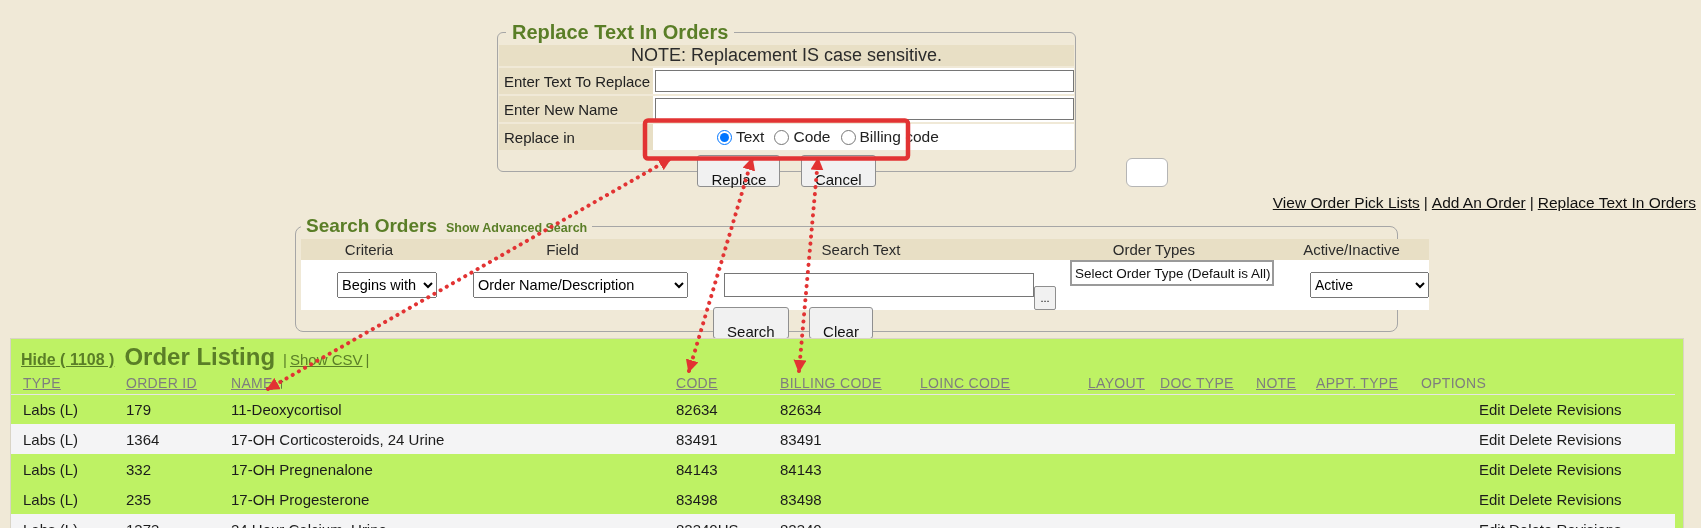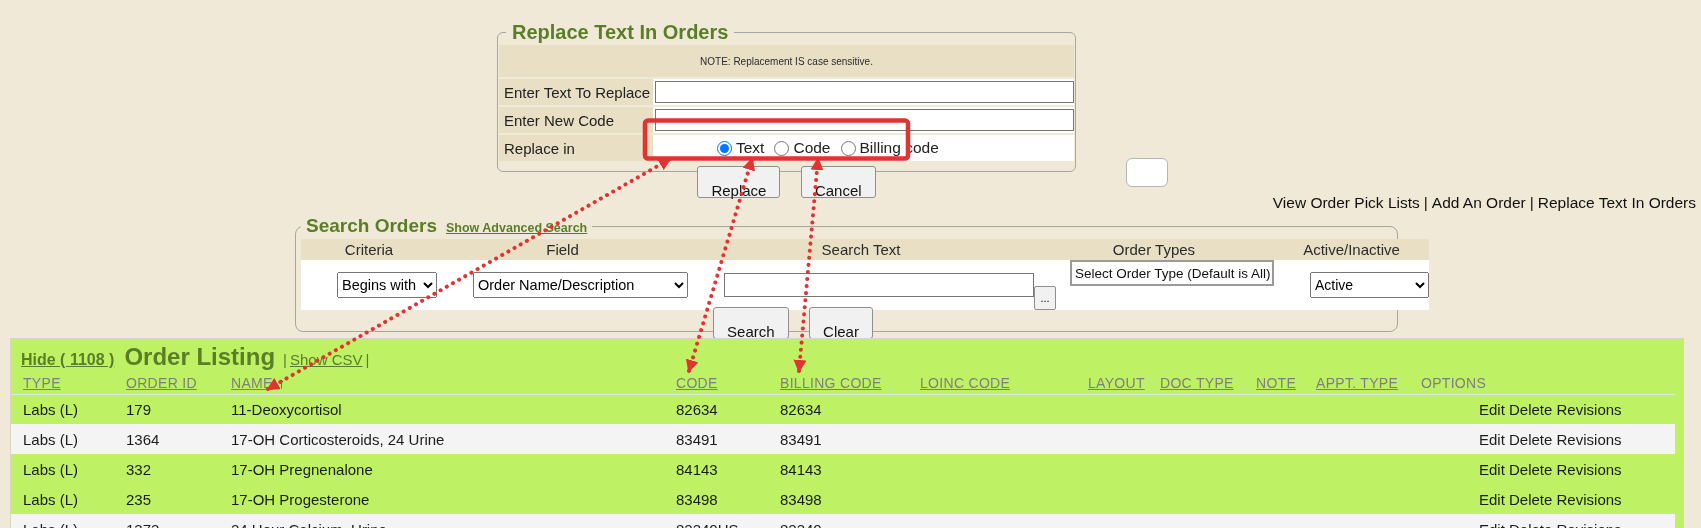--- a/index.html
+++ b/index.html
@@ -27,22 +27,22 @@
   .panel-legend{
     position:absolute;top:-13px;left:8px;background:var(--page-bg);
     padding:0 6px;color:var(--heading-green);font-weight:bold;font-size:20px;
     white-space:nowrap;line-height:1.2;
   }
   .rp-table{
     width:calc(100% - 2px);margin:10px 1px 0 1px;
     border-collapse:separate;border-spacing:0 2px;
   }
   .rp-note{
-    background:var(--panel-tan);text-align:center;font-size:10px;
-    height:32px;color:#2b2b2b;
+    background:var(--panel-tan);text-align:center;font-size:18px;
+    height:20px;color:#2b2b2b;
   }
   .rp-label{
     background:var(--panel-tan);width:170px;height:26px;
     font-size:15px;padding-left:5px;color:#222;
   }
   .rp-field{background:#ffffff;height:26px;padding-left:2px;}
   .rp-input{
     width:419px;height:22px;border:1px solid #767676;background:#fff;
     font-size:14px;font-family:inherit;
   }
@@ -53,40 +53,40 @@
   .ui-btn{
     font-family:inherit;font-size:15px;color:#111;
     background:#f1f1f1;border:1px solid #8f8f8f;border-radius:3px;
     padding:15px 13px;height:24px;margin:0 8px;cursor:pointer;
   }
   
   .top-links{
     position:absolute;top:194px;right:5px;font-size:15.5px;color:#101010;
     white-space:nowrap;
   }
-  .top-links a{color:#101010;cursor:pointer;}
+  .top-links a{color:#101010;text-decoration:underline;cursor:pointer;}
   .top-links .sep{margin:0 4px;}
   
   .stray-box{
     position:absolute;left:1126px;top:158px;width:42px;height:29px;
     background:#fff;border:1px solid #b5b5b5;border-radius:6px;
   }
   
   .search-panel{
     position:absolute;left:295px;top:226px;width:1103px;height:106px;
     border:1px solid #a6a6a6;border-radius:8px;
   }
   .search-legend{
     position:absolute;top:-12px;left:5px;background:var(--page-bg);
     padding:0 5px;white-space:nowrap;line-height:1.2;
   }
   .search-legend .lg{color:var(--heading-green);font-weight:bold;font-size:19px;}
   .search-legend a{
     color:var(--heading-green);font-weight:bold;font-size:12.5px;
-    text-decoration:underline;margin-left:9px;cursor:pointer;
+    margin-left:9px;cursor:pointer;
   }
   .sp-table{position:absolute;left:5px;top:12px;border-collapse:collapse;}
   .sp-table th{
     background:var(--panel-tan);height:21px;font-weight:normal;
     font-size:15px;color:#2b2b2b;text-align:center;
   }
   .sp-table td{background:#ffffff;height:34px;vertical-align:middle;}
   .sp-table select,.sp-table input{font-family:inherit;margin-left:36px;}
   .sel-criteria{width:100px;height:26px;font-size:14.5px;margin-left:3px;}
   .sel-field{width:215px;height:26px;font-size:14.5px;margin-left:4px;}
@@ -152,21 +152,21 @@
         <tr>
       <td class="rp-note" colspan="2">NOTE: Replacement IS case sensitive.</td>
     </tr>
     <tr>
       <td class="rp-label">Enter Text To Replace</td>
       <td class="rp-field">
         <input type="text" class="rp-input" value="" style="">
       </td>
     </tr>
     <tr>
-      <td class="rp-label">Enter New Code</td>
+      <td class="rp-label">Enter New Name</td>
       <td class="rp-field">
         <input type="text" class="rp-input" value="" style="">
       </td>
     </tr>
     <tr>
       <td class="rp-label">Replace in</td>
       <td class="rp-field">
         <span class="radio-group">
           <span class="radio-item"><input type="radio" name="replacein" checked="" style=""><span>Text</span></span><span class="radio-item"><input type="radio" name="replacein" style=""><span>Code</span></span><span class="radio-item"><input type="radio" name="replacein" style=""><span>Billing code</span></span>
         </span>

